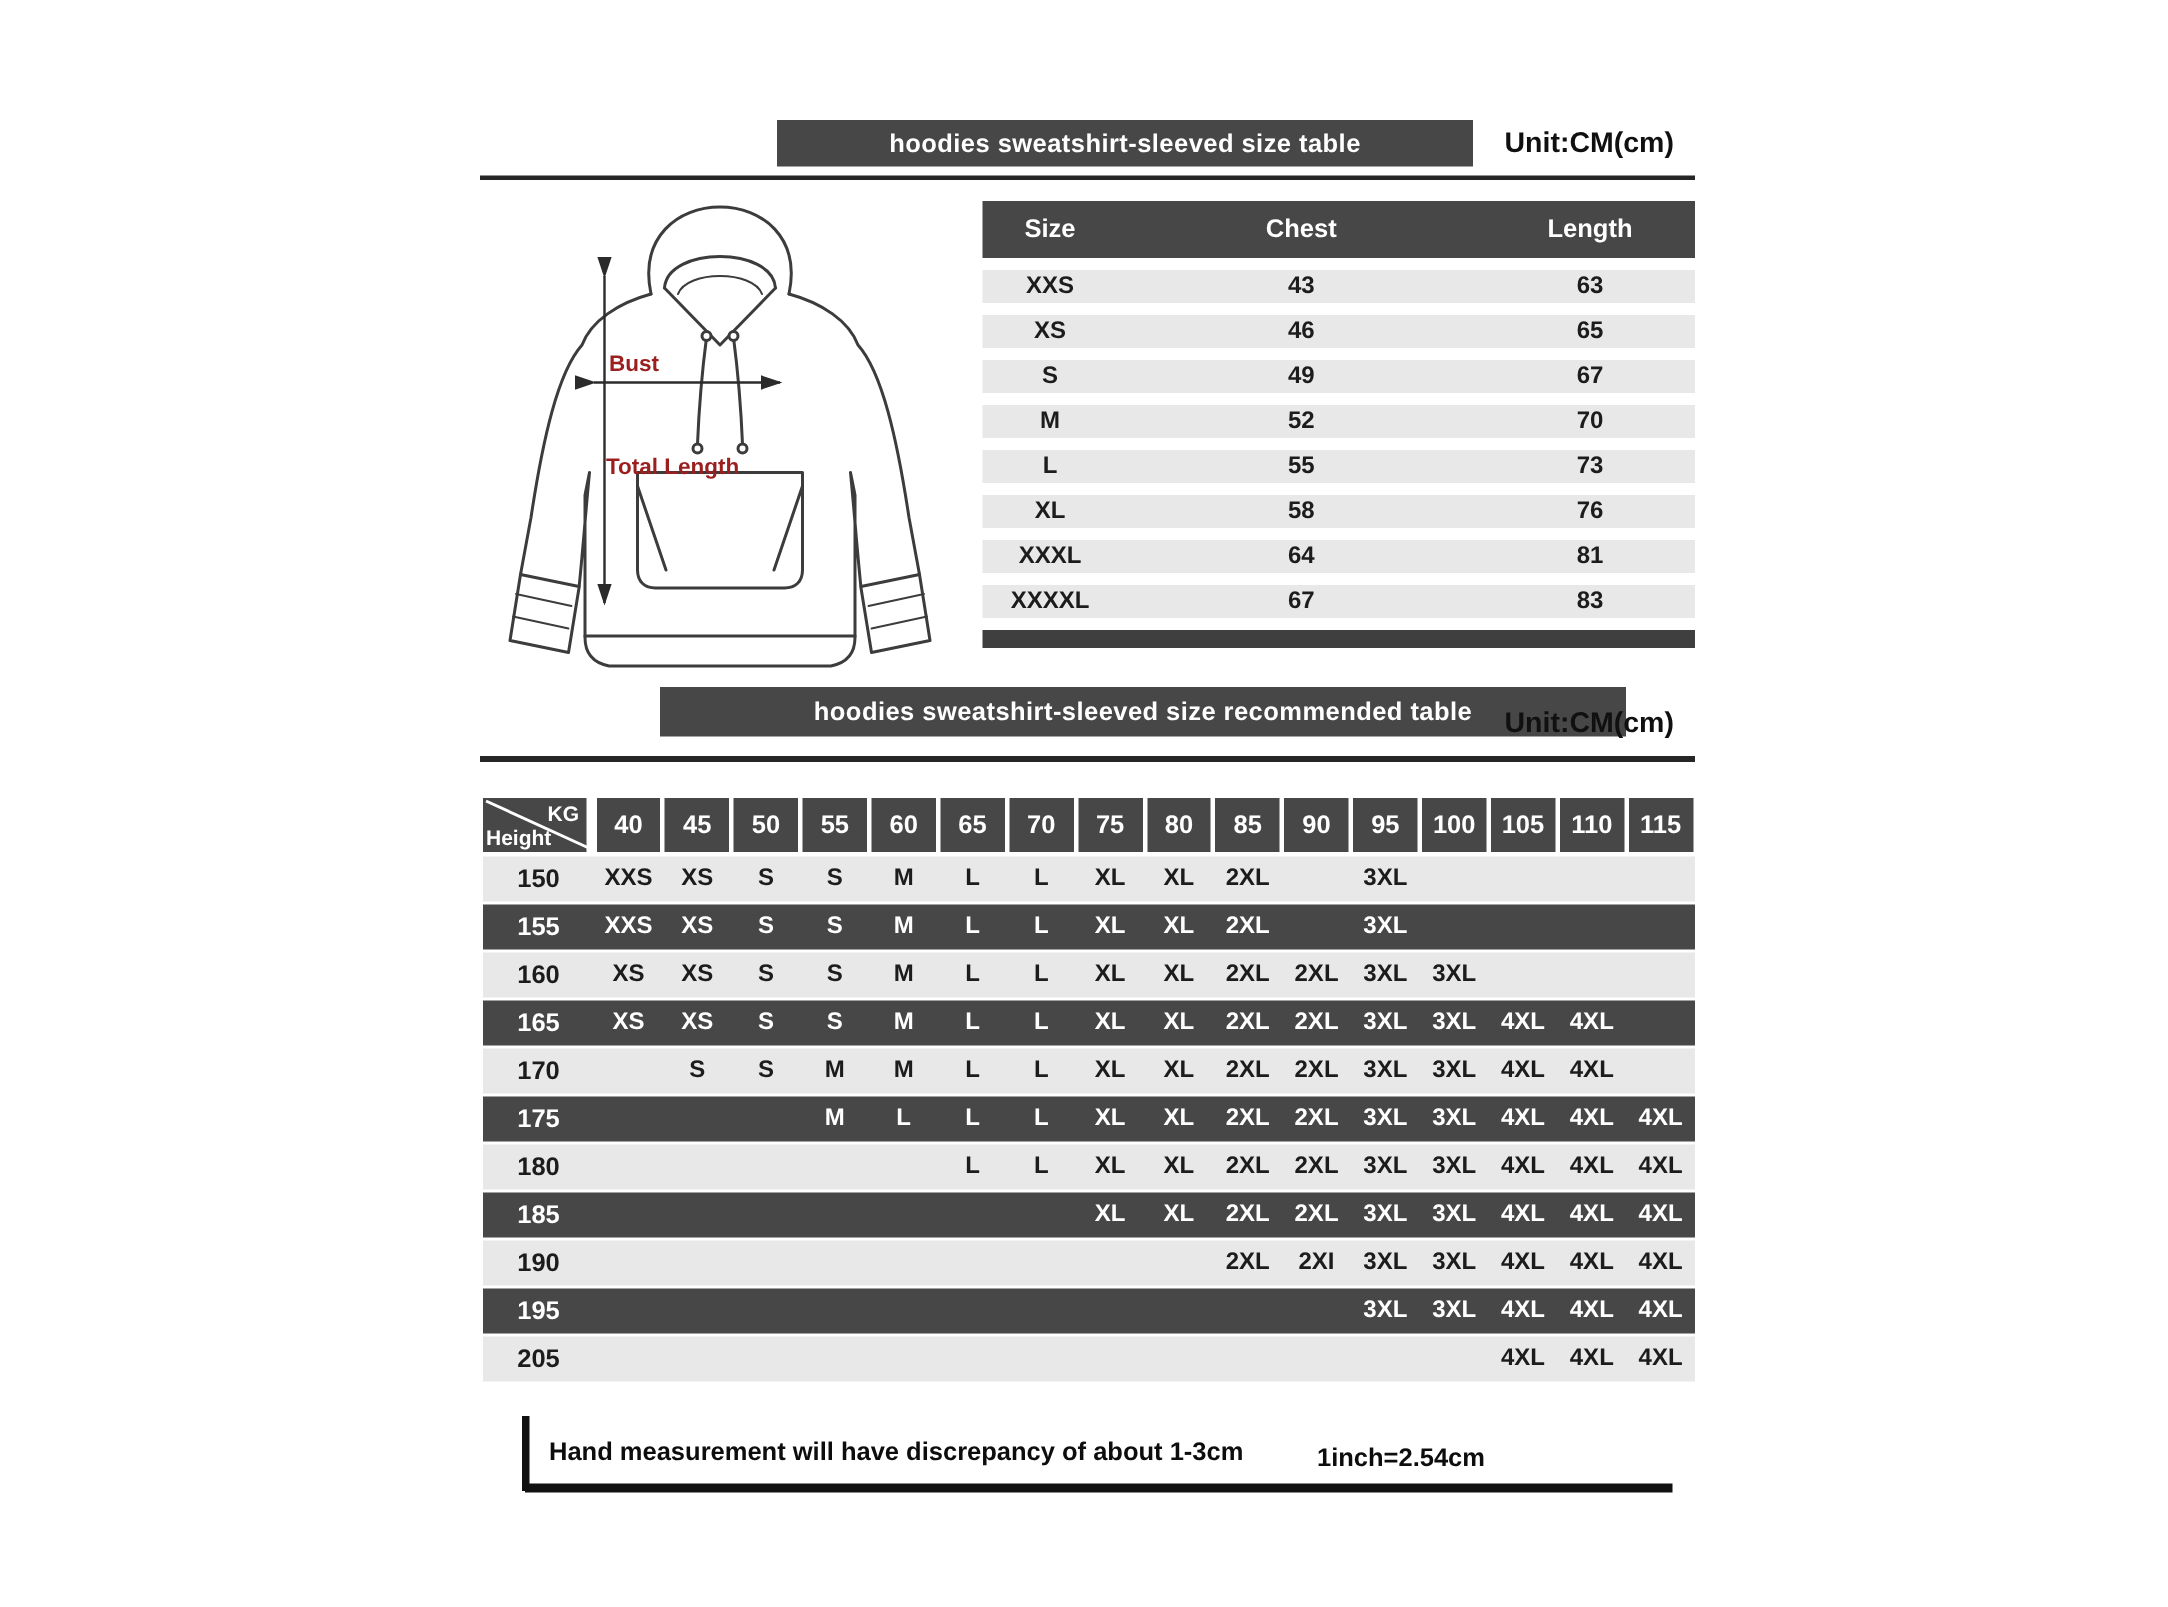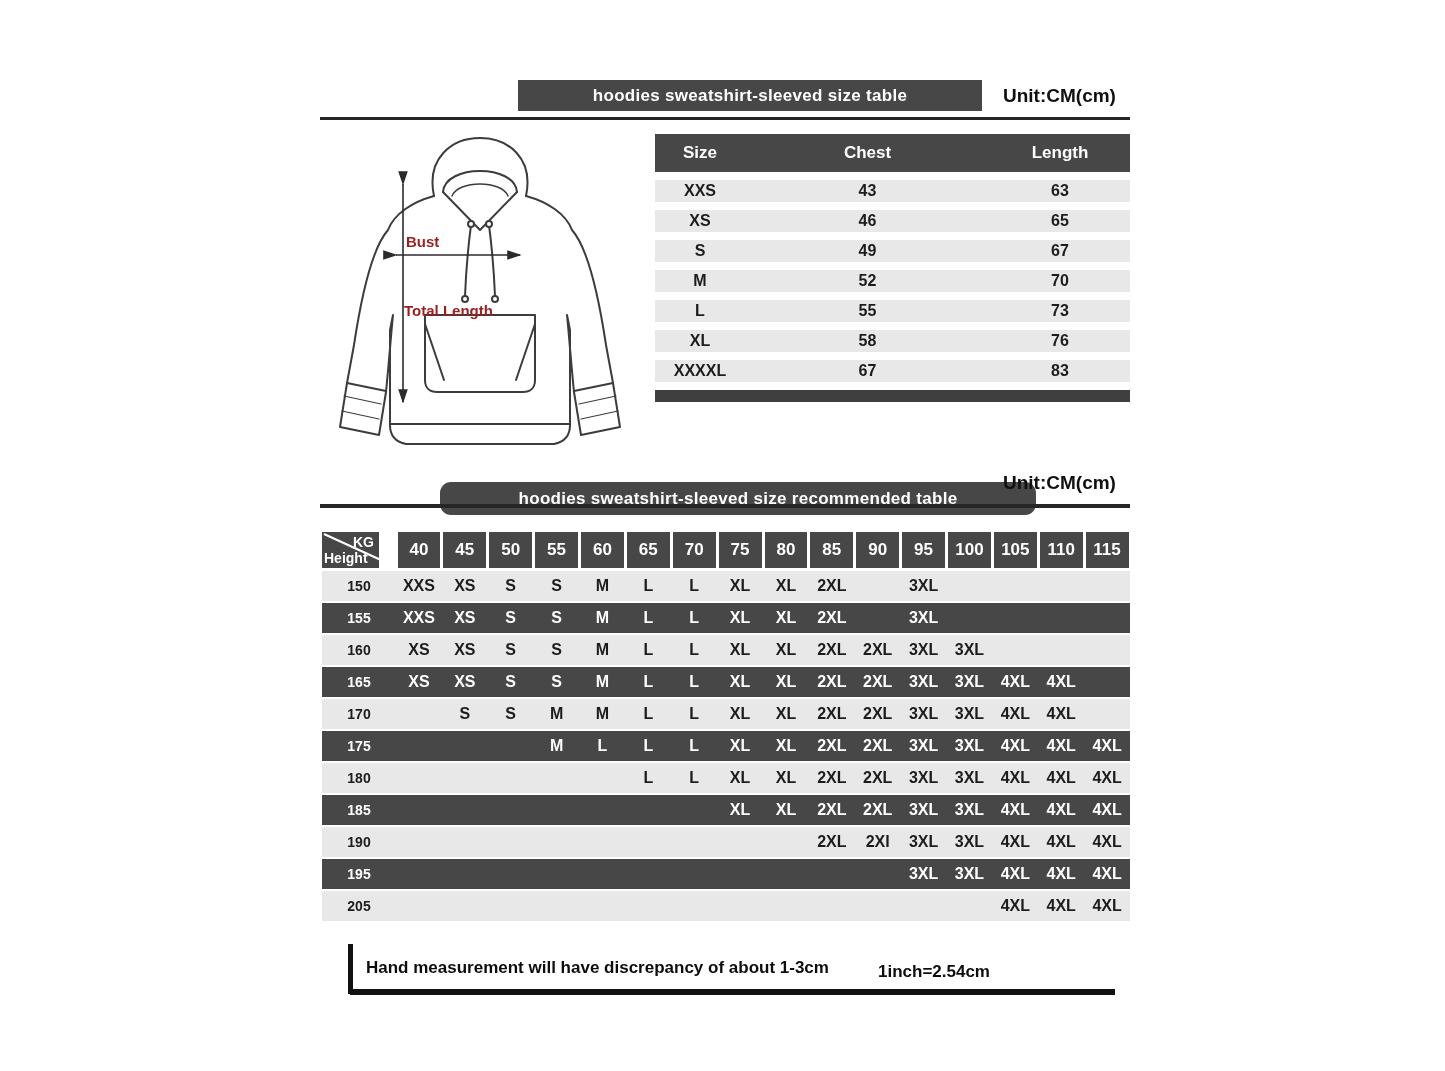--- a/index.html
+++ b/index.html
@@ -32,31 +32,31 @@
   .st-footer { height:12px; background:#3f3f3f; margin-top:8px; }
 
   
   .mx { left:322px; top:532px; width:808px; }
   .mx-grid { display:grid; grid-template-columns:74px repeat(16, 1fr); }
   .mx-header { height:36px; margin-bottom:3px; }
   .wt-cell {
     background:#474747; color:#fff; font-weight:bold; font-size:17px;
     display:flex; align-items:center; justify-content:center; margin:0 1.5px;
   }
-  .corner { background:#474747; position:relative; color:#fff; margin-right:17px; }
+  .corner { background:#474747; position:relative; color:#fff; margin-right:5px; }
   .corner svg { position:absolute; left:0; top:0; }
   .corner .kg  { position:absolute; top:2px; right:5px; font-size:14px; font-weight:bold; }
   .corner .hgt { position:absolute; bottom:2px; left:2px; font-size:14px; font-weight:bold; }
   .mx-row {
     height:30px; margin-bottom:2px; align-items:center; text-align:center;
     font-weight:bold; font-size:16px;
   }
   .mx-row.light { background:#e8e8e8; color:#1c1c1c; }
   .mx-row.dark  { background:#474747; color:#ffffff; }
-  .mx-height { font-size:14px; }
+  .mx-height { font-size:17px; }
 
   
   .vbar { background:#111; }
   .note { font-weight:bold; font-size:17px; color:#0d0d0d; }
 </style>
 </head>
 <body>
 
 <div class="abs banner" style="left:518px; top:80px; width:464px; height:31px;">hoodies sweatshirt-sleeved size  table</div>
 <div class="abs unit" style="left:1003px; top:85px;">Unit:CM(cm)</div>
@@ -133,29 +133,34 @@
         <div>L</div>
         <div>55</div>
         <div>73</div>
       </div>
       <div class="st-row">
         <div>XL</div>
         <div>58</div>
         <div>76</div>
       </div>
       <div class="st-row">
+        <div>XXXL</div>
+        <div>64</div>
+        <div>81</div>
+      </div>
+      <div class="st-row">
         <div>XXXXL</div>
         <div>67</div>
         <div>83</div>
       </div>
     </div>
   <div class="st-footer"></div>
 </div>
 
-<div class="abs banner" style="left:440px; top:482px; width:596px; height:33px;border-radius:11px;">hoodies sweatshirt-sleeved size recommended table</div>
+<div class="abs banner" style="left:440px; top:458px; width:644px; height:33px;">hoodies sweatshirt-sleeved size recommended table</div>
 <div class="abs unit" style="left:1003px; top:472px;">Unit:CM(cm)</div>
 <div class="abs hline" style="left:320px; top:504px; width:810px; height:4px;"></div>
 
 <div class="abs mx">
   <div class="mx-grid mx-header">
     <div class="corner">
       <svg width="74" height="36">
         <line x1="2" y1="2" x2="72" y2="34" stroke="#ffffff" stroke-width="2"></line>
       </svg>
       <span class="kg">KG</span>

